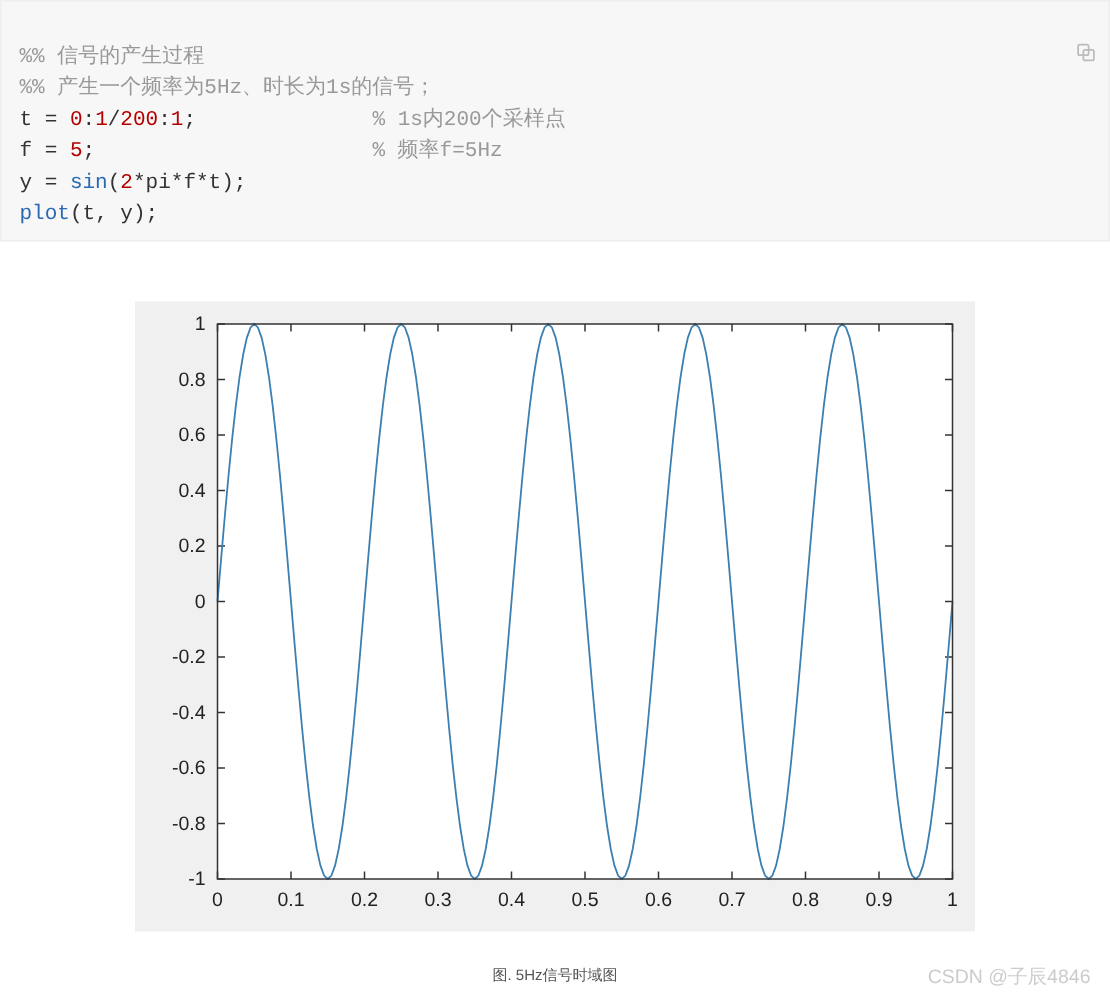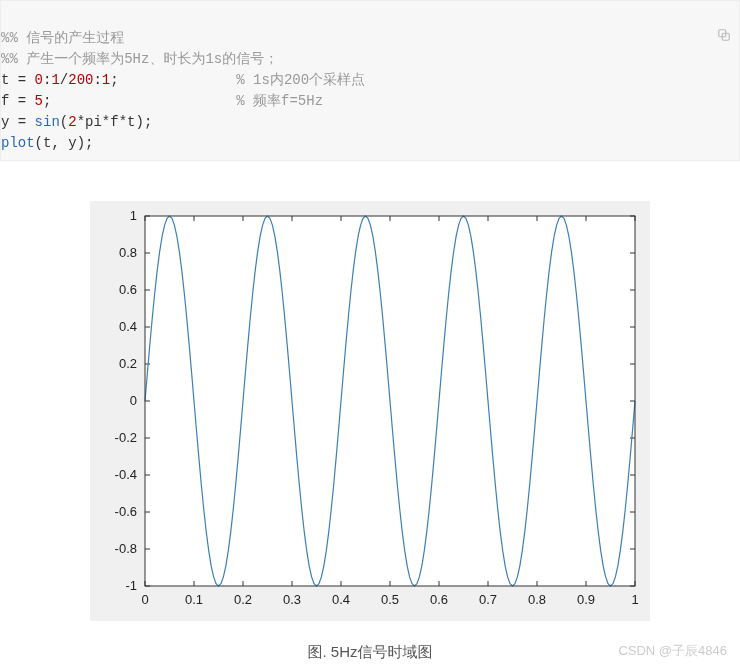--- a/index.html
+++ b/index.html
@@ -6,21 +6,21 @@
     body {
       width: 740px;
       height: 666px;
       font-family: "Microsoft YaHei", "PingFang SC", sans-serif;
       background: #fff;
       position: relative;
     }
     .code-block {
       background: #f7f7f7;
       border: 1px solid #eee;
-      padding: 6px 0;
+      padding: 6px 12px;
       font-family: Consolas, "Courier New", monospace;
       font-size: 14px;
       line-height: 1.5;
       position: relative;
       white-space: pre;
       color: #333;
     }
     .copy-icon {
       position: absolute;
       right: 8px;
@@ -37,21 +37,21 @@
       display: flex;
       justify-content: center;
       margin-top: 40px;
     }
     .chart-svg {
       background: #f0f0f0;
     }
     .caption {
       text-align: center;
       color: #555;
-      font-size: 15px;
+      font-size: 10px;
       margin-top: 22px;
     }
     .watermark {
       position: absolute;
       bottom: 6px;
       right: 13px;
       font-size: 13px;
       color: #ccc;
       font-family: "Microsoft YaHei", sans-serif;
     }

